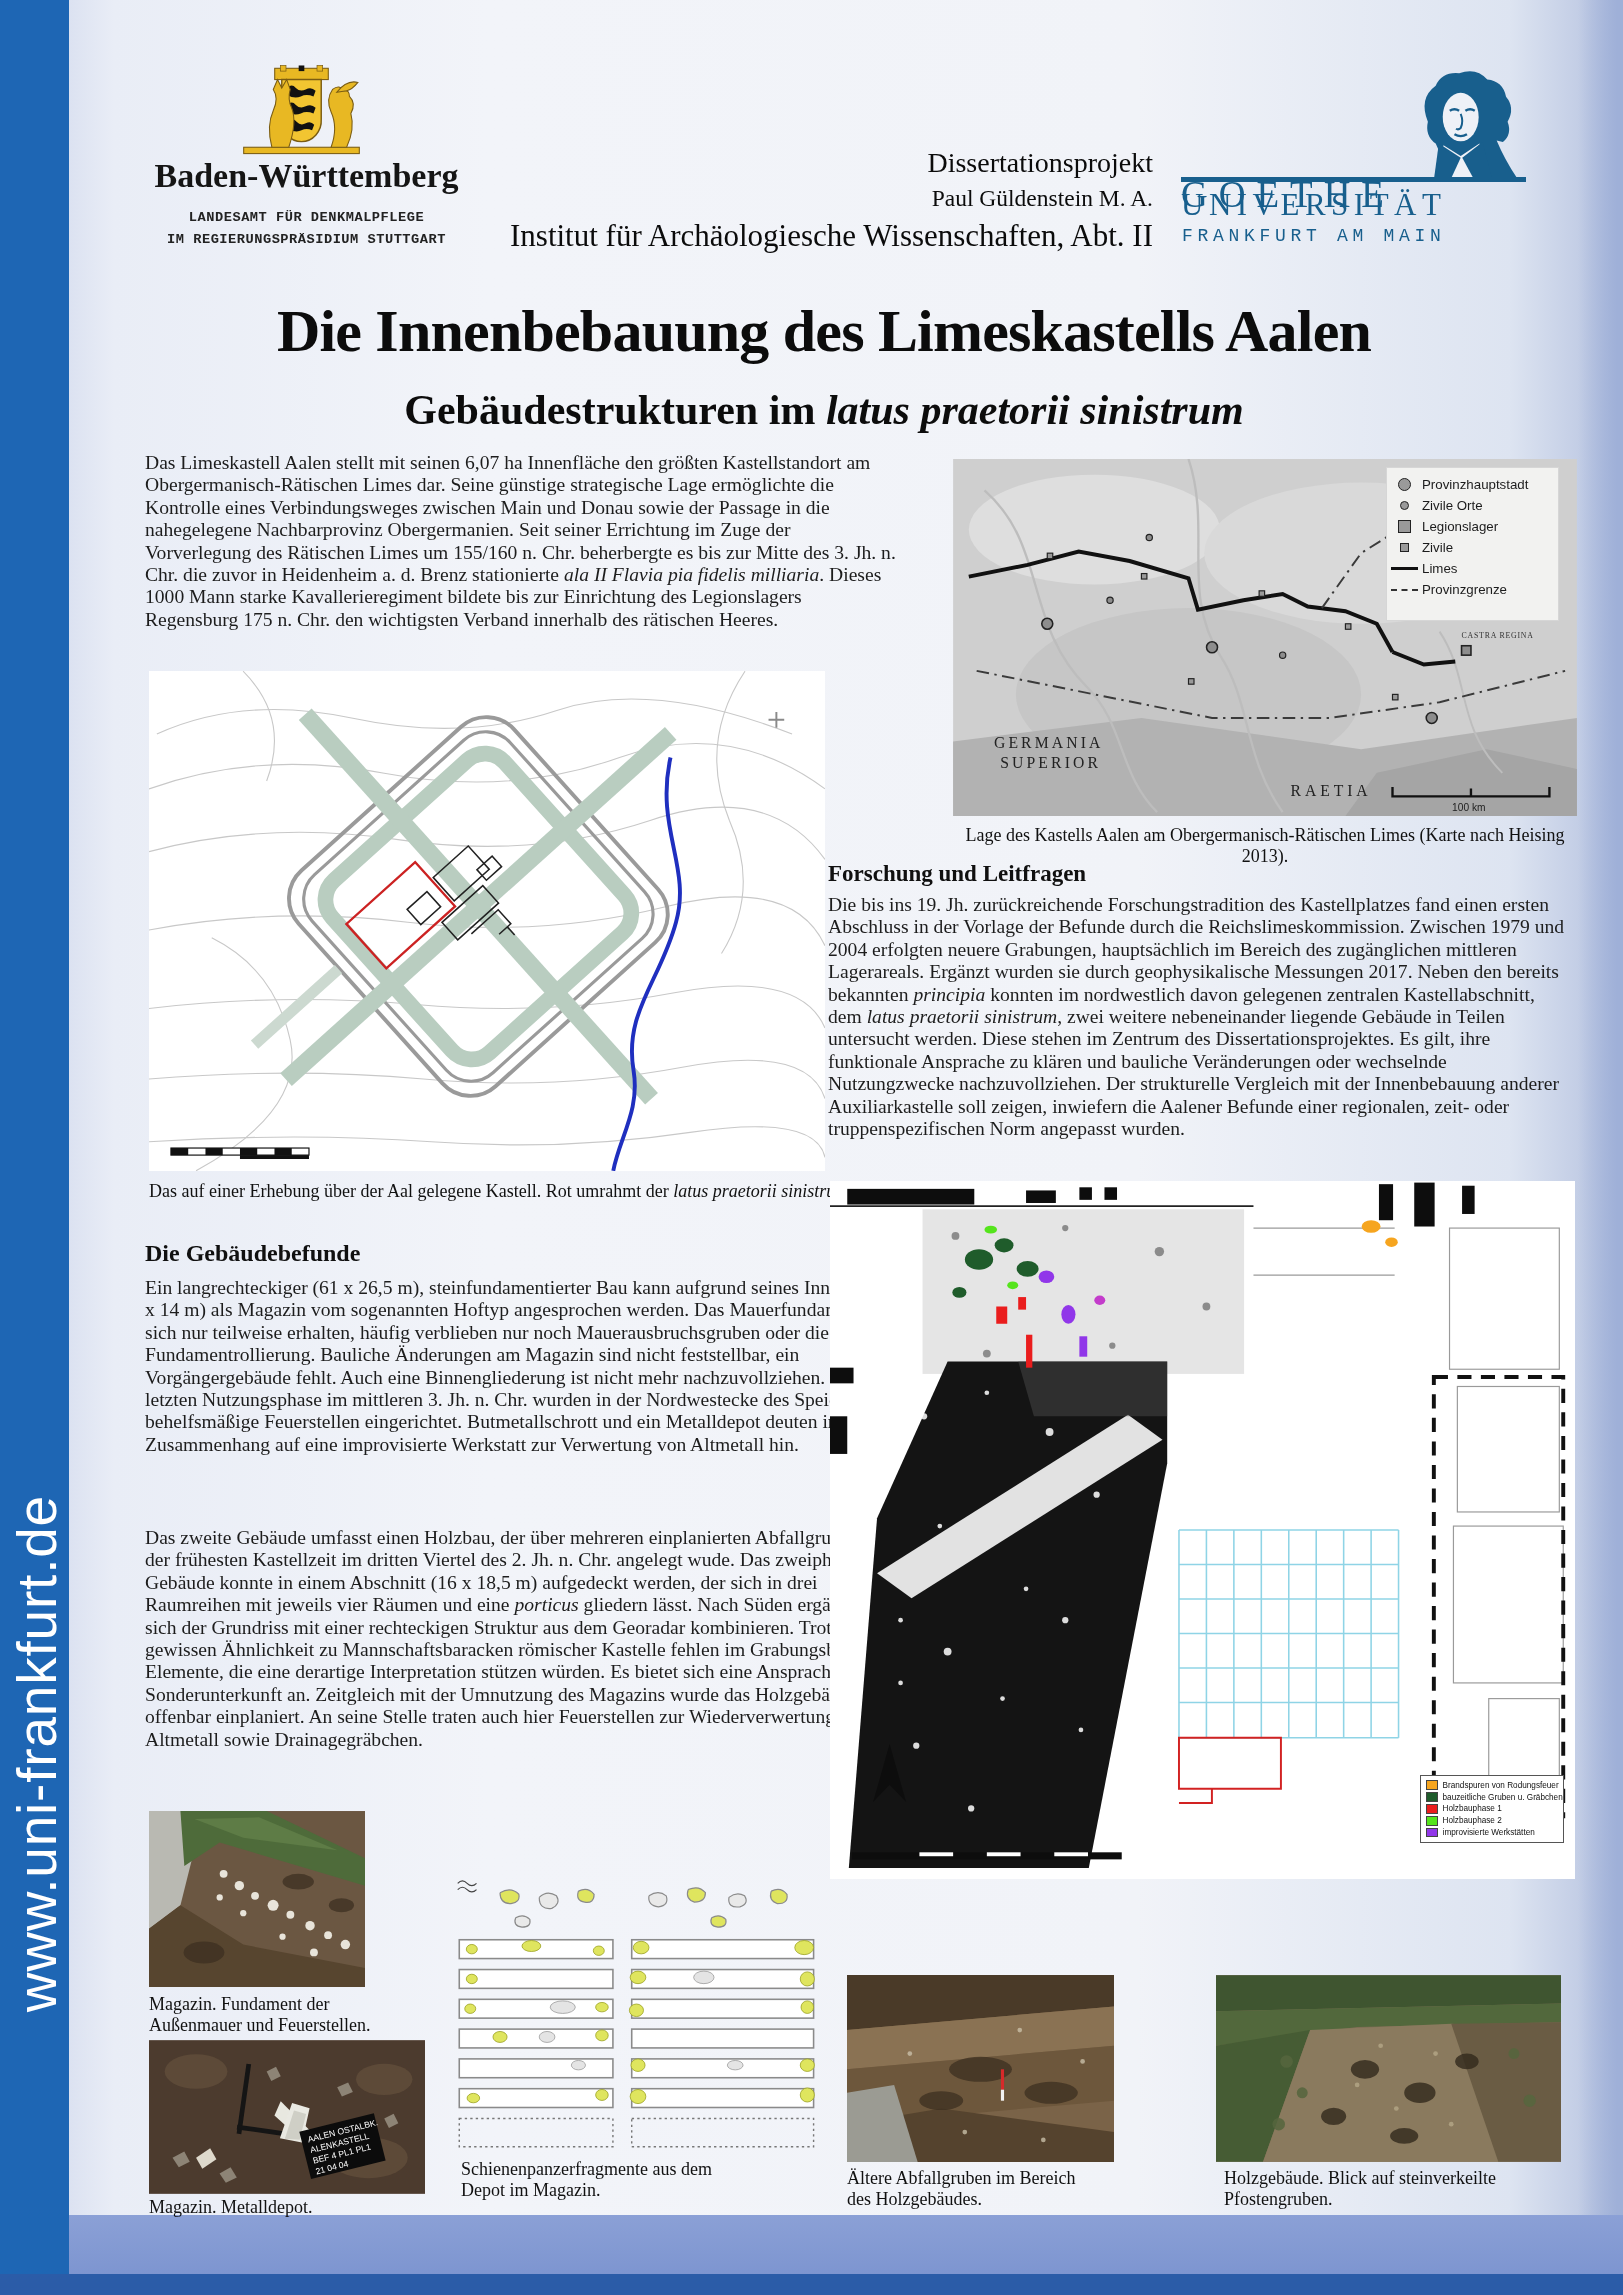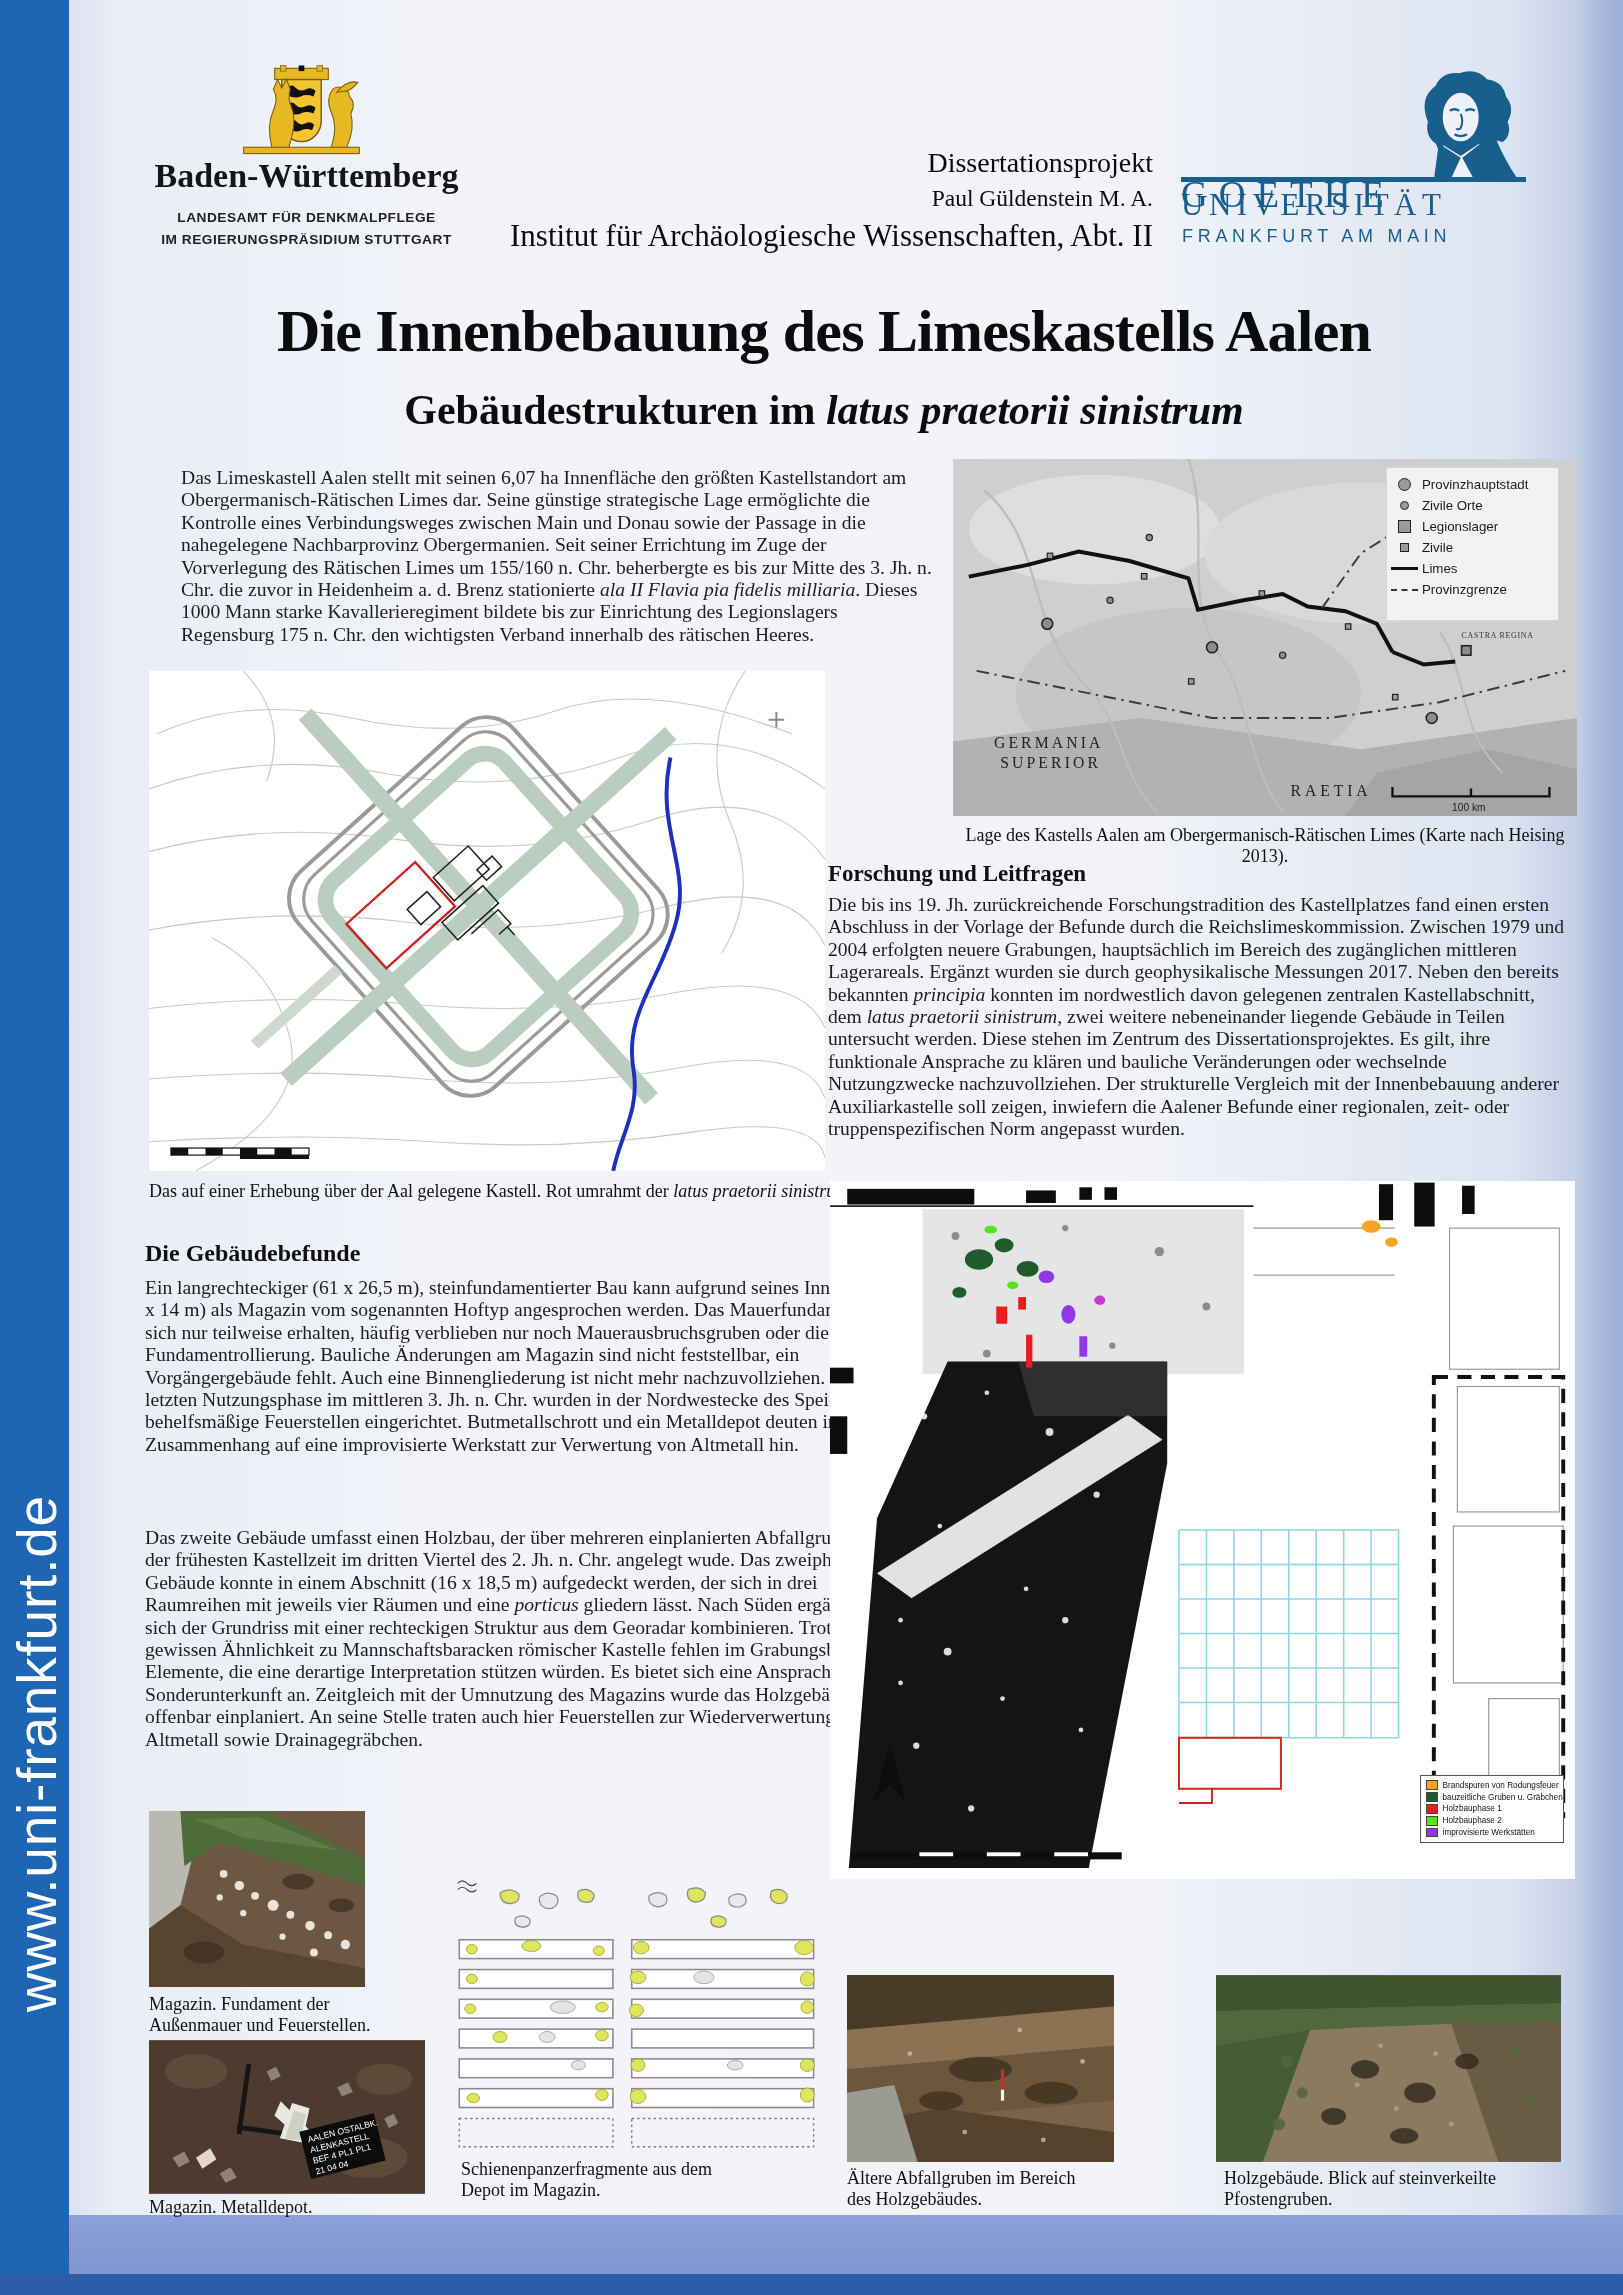--- a/index.html
+++ b/index.html
@@ -1,20 +1,20 @@
 <!DOCTYPE html>
 <html style="font-size:12.6px"><head>
 <meta charset="utf-8">
 <style>
   html,body{margin:0;padding:0;background:#9aa9cf;}
   .poster{position:relative;width:1624px;height:2295px;overflow:hidden;
     background:linear-gradient(90deg,#c7d1ea 0%,#e9edf6 7%,#f2f4f9 30%,#f1f3f8 70%,#dde4f1 93%,#b2bfde 100%);
     font-family:"Liberation Serif",serif;color:#1a1a1a;}
   .abs{position:absolute;}
-  .sans{font-family:Liberation Sans, sans-serif;}
+  .sans{font-family:Liberation Mono, monospace;}
   .body-txt{font-size:19.6px;line-height:22.4px;color:#1d1d1d;text-align:left;}
   .cap-txt{font-size:18px;line-height:21px;color:#111;}
   .sec-h{font-weight:bold;color:#101010;}
   .it{font-style:italic;}
   
   .sidebar{left:0;top:0;width:69px;height:2295px;background:#1E66B4;}
   .sidebar-url{position:absolute;left:4.7px;top:1495px;writing-mode:vertical-rl;transform:rotate(180deg);
     font-family:"Liberation Sans",sans-serif;font-size:55px;color:#ffffff;letter-spacing:0.8px;}
   .edge-right{right:0;top:0;width:46px;height:2295px;background:linear-gradient(90deg,rgba(178,191,222,0) 0%,#9FB0D8 85%);}
   .footer-band{left:69px;top:2215px;width:1555px;height:60px;background:linear-gradient(180deg,#8BA0D6,#7D95D0);}
@@ -101,21 +101,21 @@
   <div class="abs goethe goe-l1" style="left:1181px;top:132px;width:235px;margin-top:41px;">GOETHE</div>
   <div class="abs goe-rule" style="left:1181px;top:177px;width:345px;"></div>
   <div class="abs goethe goe-l2" style="left:1181px;top:187px;width:361px;">UNIVERSITÄT</div>
   <div class="abs goethe goe-l3 sans" style="left:1182px;top:226px;width:361px;">FRANKFURT AM MAIN</div>
 
   <div class="abs title" style="left:102px;top:297px;width:1444px;">Die Innenbebauung des Limeskastells Aalen</div>
   <div class="abs subtitle" style="left:102px;top:386px;width:1444px;">
     <span>Gebäudestrukturen im </span><span class="it">latus praetorii sinistrum</span>
   </div>
 
-  <div class="abs body-txt" style="left:145px;top:467px;width:753px;margin-left:36px;">
+  <div class="abs body-txt" style="left:145px;top:452px;width:753px;">
     <span>Das Limeskastell Aalen stellt mit seinen 6,07 ha Innenfläche den größten Kastellstandort am Obergermanisch-Rätischen Limes dar. Seine günstige strategische Lage ermöglichte die Kontrolle eines Verbindungsweges zwischen Main und Donau sowie der Passage in die nahegelegene Nachbarprovinz Obergermanien. Seit seiner Errichtung im Zuge der Vorverlegung des Rätischen Limes um 155/160 n. Chr. beherbergte es bis zur Mitte des 3. Jh. n. Chr. die zuvor in Heidenheim a. d. Brenz stationierte </span><span class="it">ala II Flavia pia fidelis milliaria</span><span>. Dieses 1000 Mann starke Kavallerieregiment bildete bis zur Einrichtung des Legionslagers Regensburg 175 n. Chr. den wichtigsten Verband innerhalb des rätischen Heeres.</span>
   </div>
 
   <div class="abs" style="left:953px;top:459px;width:624px;height:357px;">
     <svg width="624" height="357" viewBox="0 0 795 455">
       <rect x="0" y="0" width="795" height="455" fill="#cfcfcf"></rect>
       <ellipse cx="180" cy="90" rx="160" ry="70" fill="#dedede"></ellipse>
       <ellipse cx="520" cy="120" rx="200" ry="90" fill="#d9d9d9"></ellipse>
       <ellipse cx="300" cy="300" rx="220" ry="110" fill="#c6c6c6"></ellipse>
       <polygon points="0,360 240,330 520,370 795,330 795,455 0,455" fill="#b2b2b2"></polygon>

